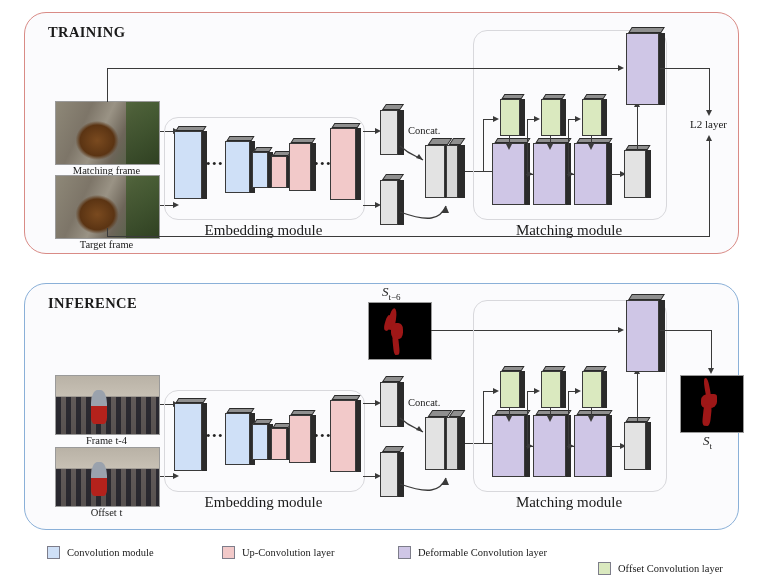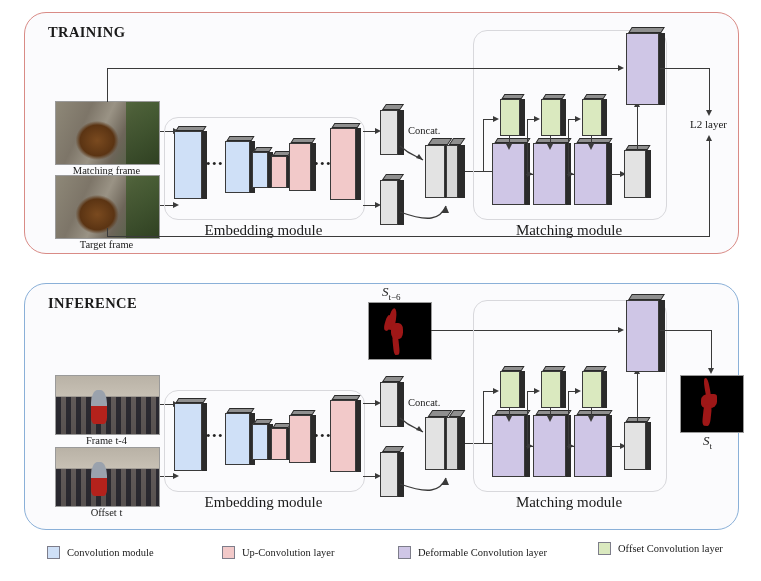--- a/index.html
+++ b/index.html
@@ -443,17 +443,17 @@
     <span>Convolution module</span>
   </div>
   <div class="lg-item" style="left:222px;top:8px;">
     <span class="lg-sw c-pink"></span>
     <span>Up-Convolution layer</span>
   </div>
   <div class="lg-item" style="left:398px;top:8px;">
     <span class="lg-sw c-purple"></span>
     <span>Deformable Convolution layer</span>
   </div>
-  <div class="lg-item" style="left:598px;top:4px;justify-content:flex-end;">
+  <div class="lg-item" style="left:598px;top:24px;justify-content:flex-end;">
     <span class="lg-sw c-green"></span>
     <span>Offset Convolution layer</span>
   </div>
 </div>
 
 </body></html>

